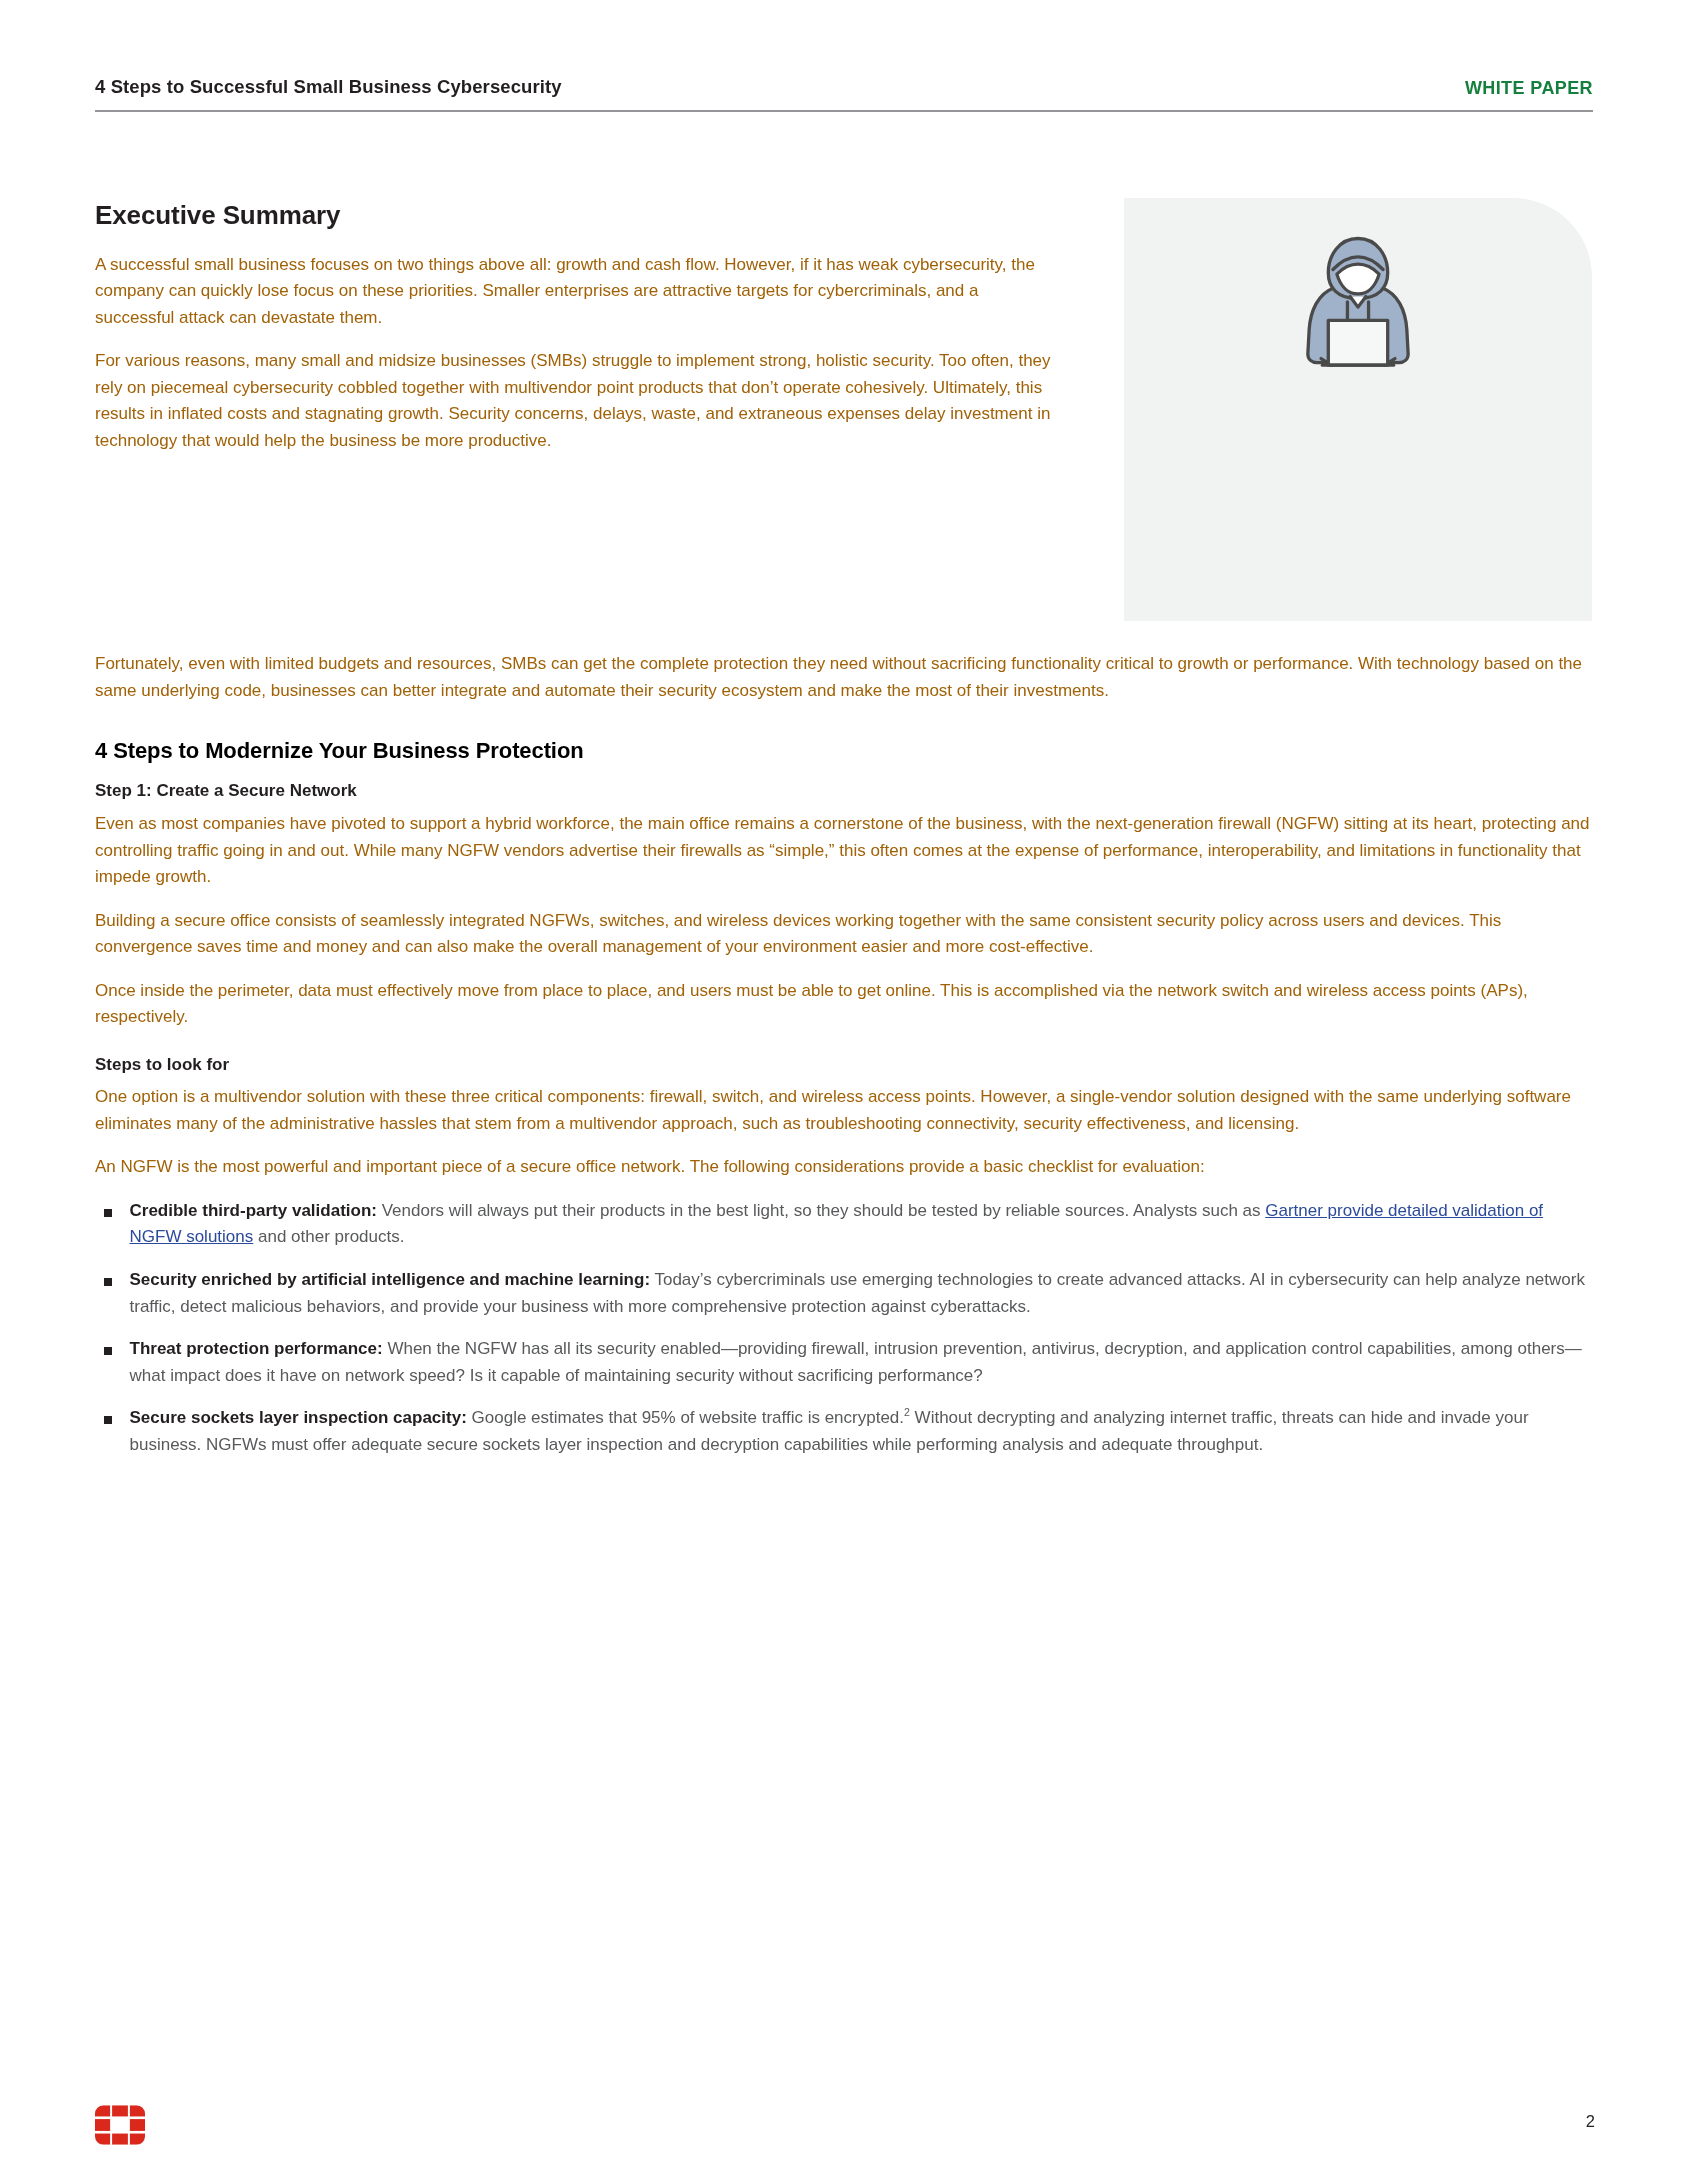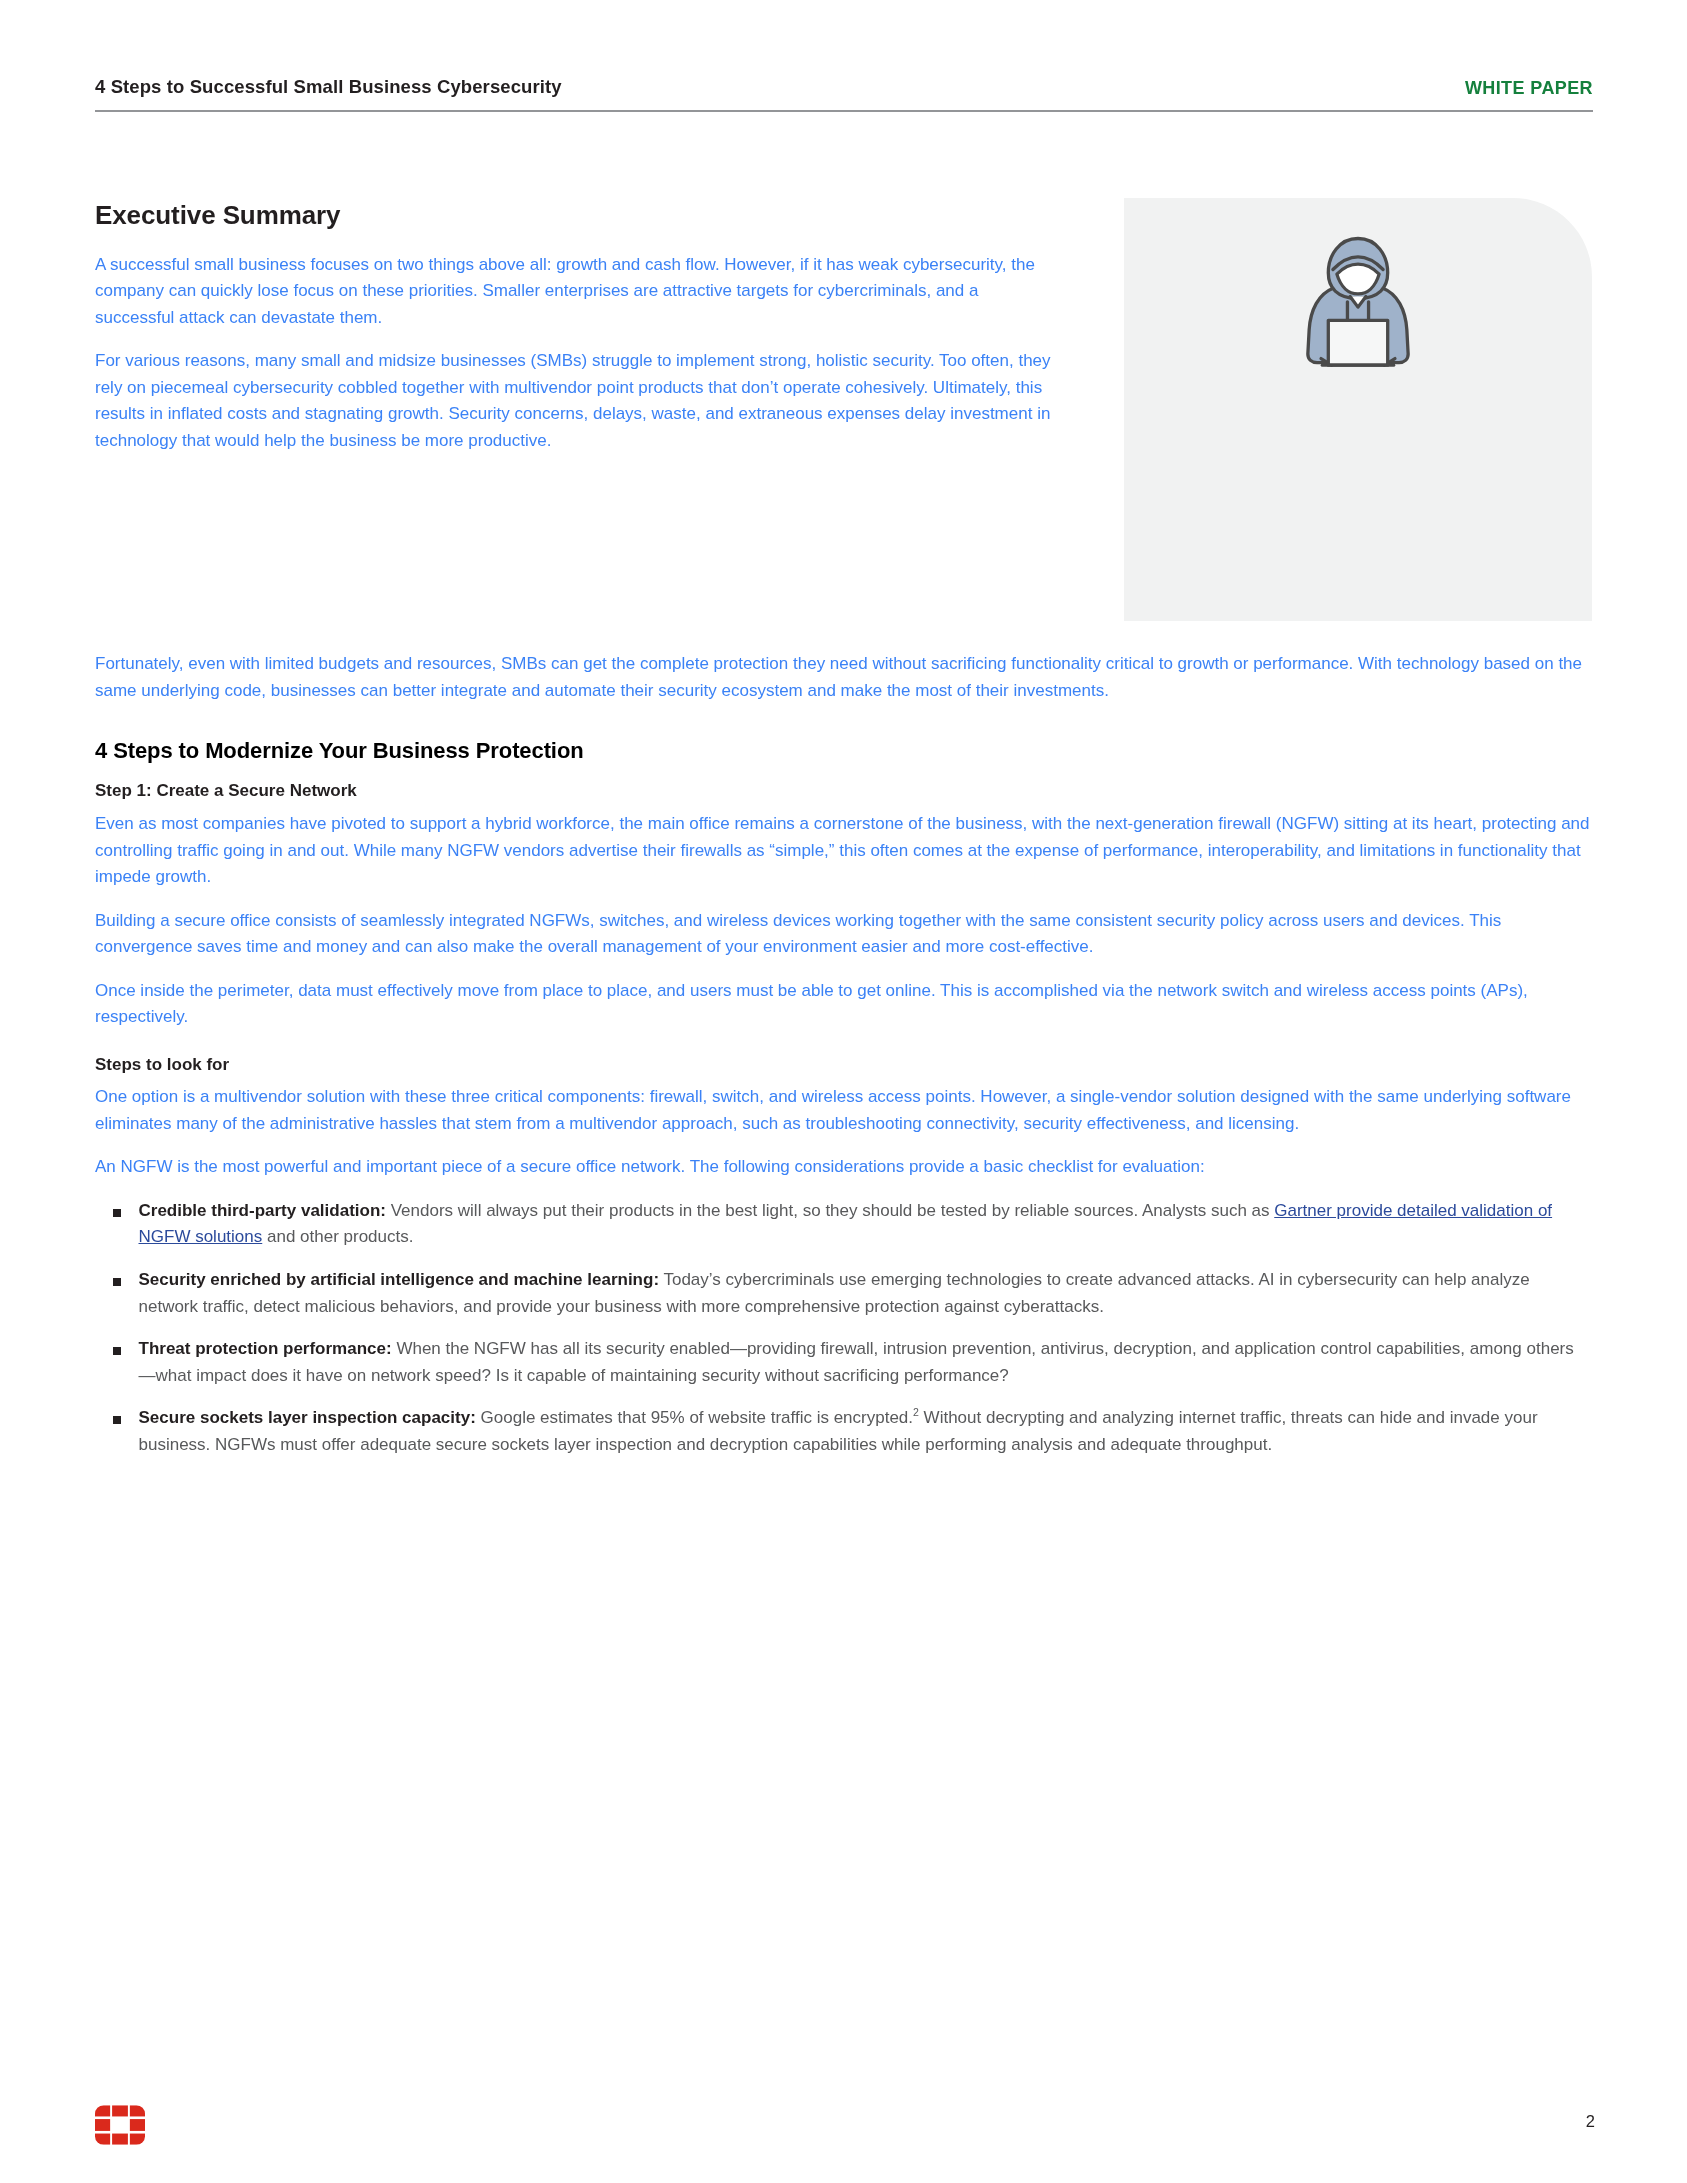--- a/index.html
+++ b/index.html
@@ -84,21 +84,21 @@
     font-size: 17px;
     font-weight: 700;
     color: #231F20;
     margin: 0 0 9.3px 0;
     line-height: 1.2;
   }
 
   p.body {
     font-size: 17px;
     line-height: 1.56;
-    color: #3b82f6;
+    color: #a16207;
     margin: 0 0 17px 0;
   }
   p.body:last-child { margin-bottom: 0; }
 
   .narrow { width: 963px; }
 
   
   .callout {
     position: absolute;
     left: 1124px;
@@ -135,21 +135,21 @@
 
   
   .top-row {
     position: relative;
     min-height: 430px;
   }
 
   
   ul.bullets {
     list-style: none;
-    margin: 17px;
+    margin: 8px;
     padding: 0;
   }
   ul.bullets li {
     position: relative;
     padding-left: 26.5px;
     font-size: 17px;
     line-height: 1.56;
     color: #58595B;
     margin-bottom: 16px;
   }

